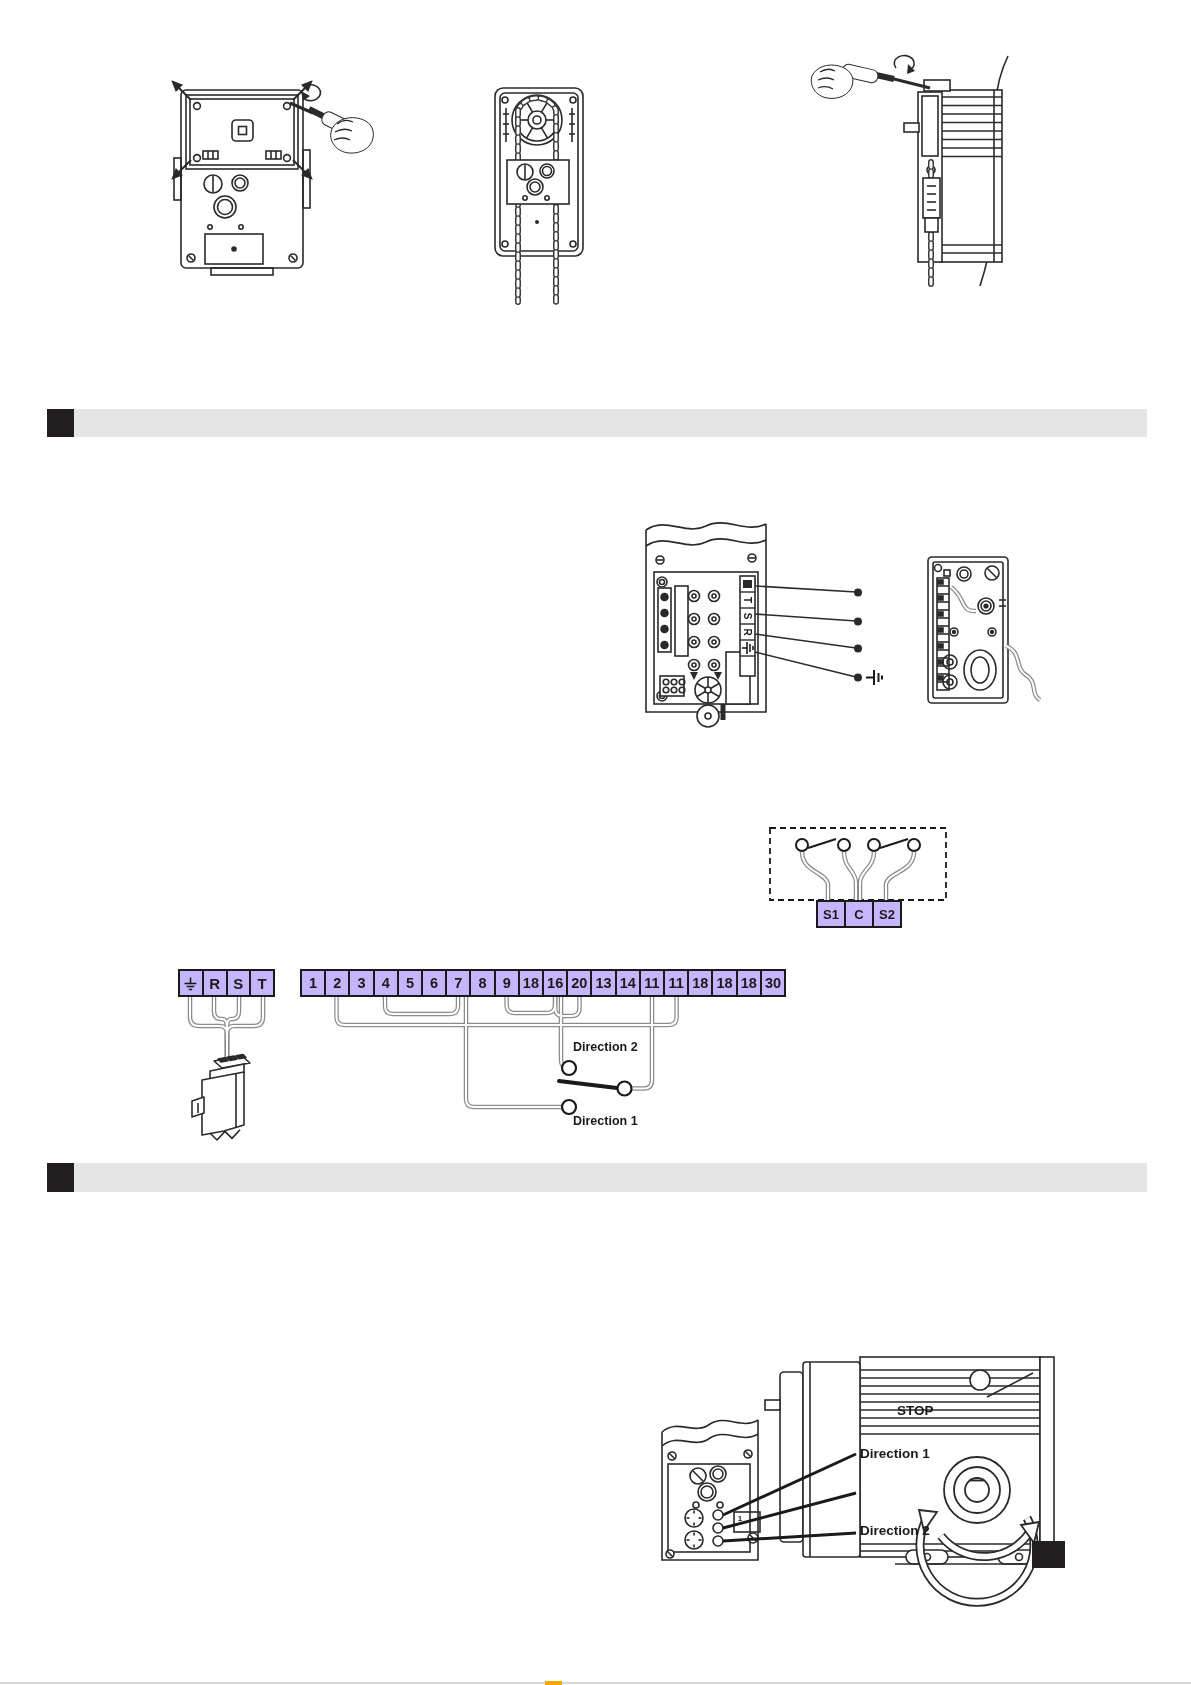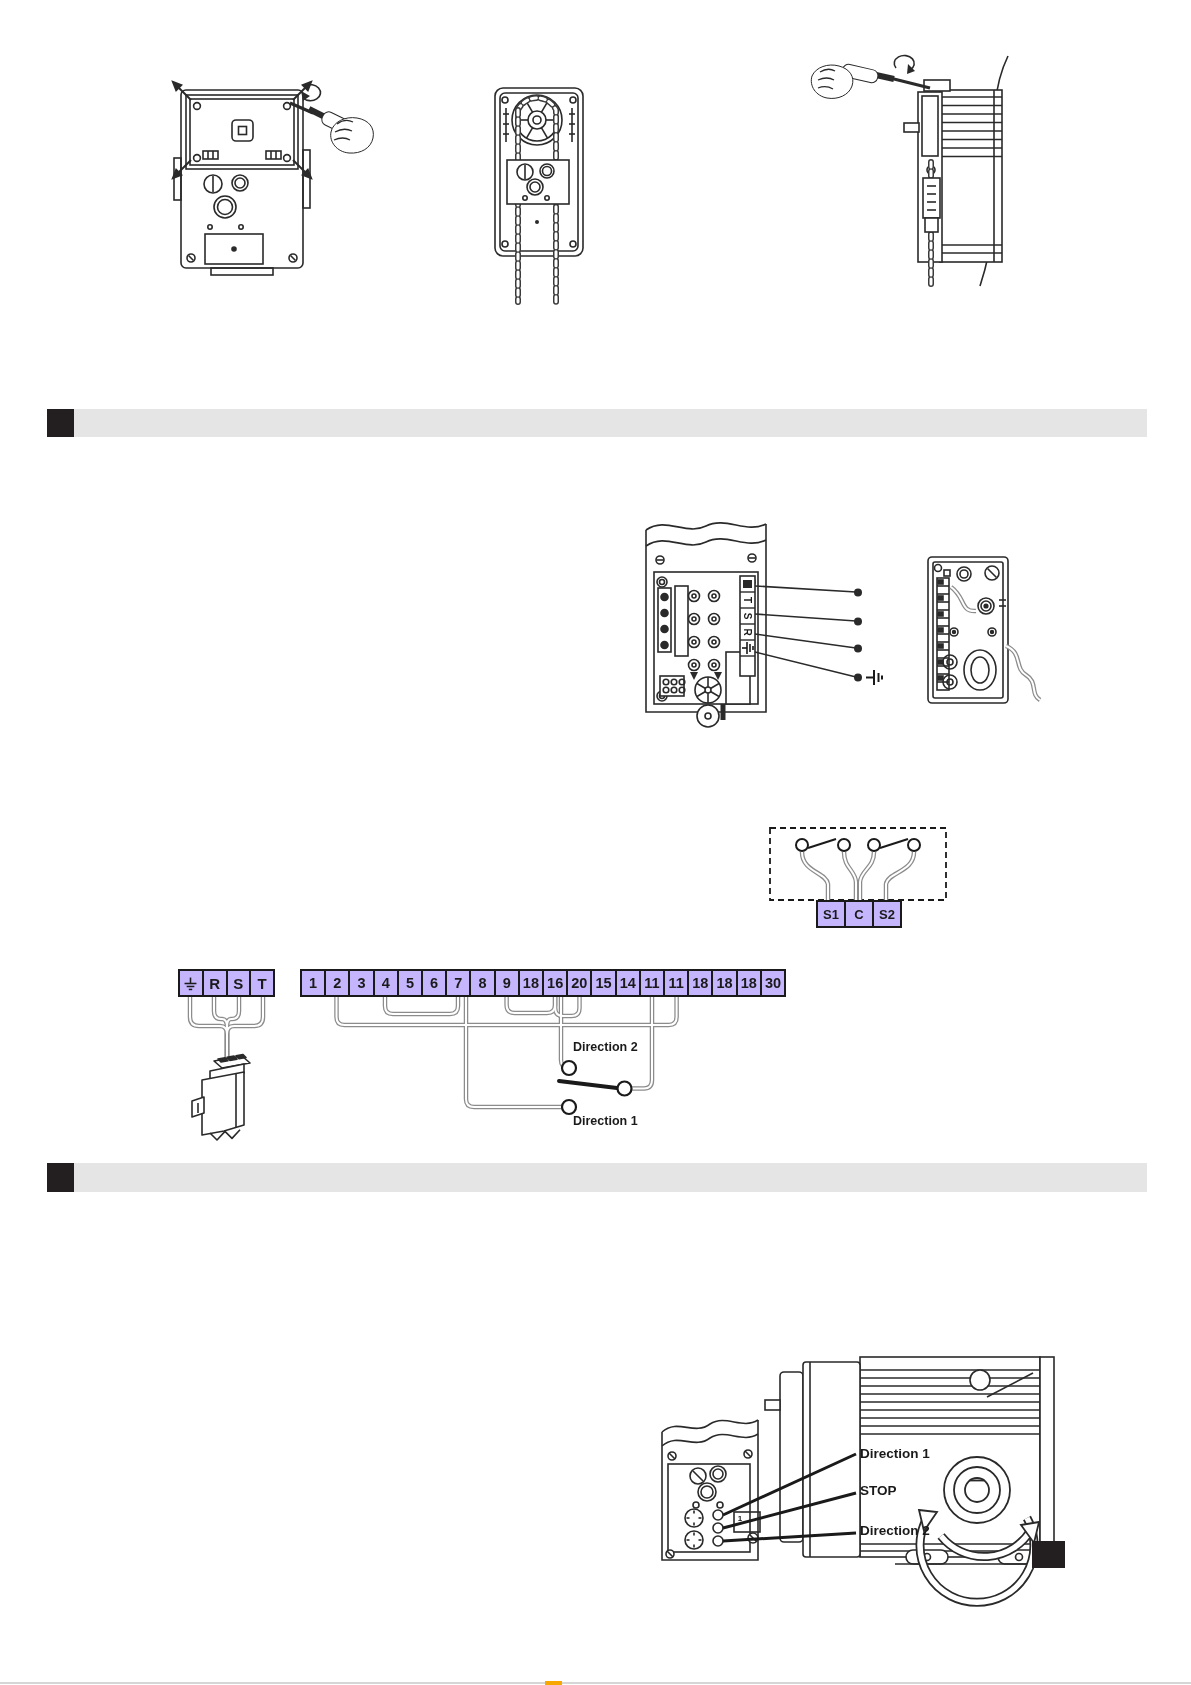--- a/index.html
+++ b/index.html
@@ -388,21 +388,21 @@
     <div class="cell">3</div>
     <div class="cell">4</div>
     <div class="cell">5</div>
     <div class="cell">6</div>
     <div class="cell">7</div>
     <div class="cell">8</div>
     <div class="cell">9</div>
     <div class="cell">18</div>
     <div class="cell">16</div>
     <div class="cell">20</div>
-    <div class="cell">15</div>
+    <div class="cell">13</div>
     <div class="cell">14</div>
     <div class="cell">11</div>
     <div class="cell">11</div>
     <div class="cell">18</div>
     <div class="cell">18</div>
     <div class="cell">18</div>
     <div class="cell">30</div>
   </div>
 
   <svg class="abs" style="left:140px;top:955px;" width="920" height="200" viewBox="0 0 920 200">
@@ -547,20 +547,20 @@
     <text x="130" y="249" font-size="8" font-weight="bold" fill="#1a1a1a" text-anchor="middle">1</text>
 
     <g stroke="#1a1a1a" stroke-width="3">
       <line x1="113" y1="243" x2="246" y2="182"></line>
       <line x1="113" y1="256" x2="246" y2="221"></line>
       <line x1="113" y1="269" x2="246" y2="261"></line>
     </g>
   </svg>
 
   <div class="motlabel" style="left:860px;top:1446px;">Direction 1</div>
-  <div class="motlabel" style="left:860px;top:1483px;">STOP</div>
+  <div class="motlabel" style="left:860px;top:1403px;padding-left:37px;">STOP</div>
   <div class="motlabel" style="left:860px;top:1523px;">Direction 2</div>
 
   <div class="pagechip" style="left:1032px;top:1541px;width:33px;height:27px;"></div>
   <div class="footrule"></div>
   <div class="footaccent"></div>
 
 </div>
 
 </body></html>

